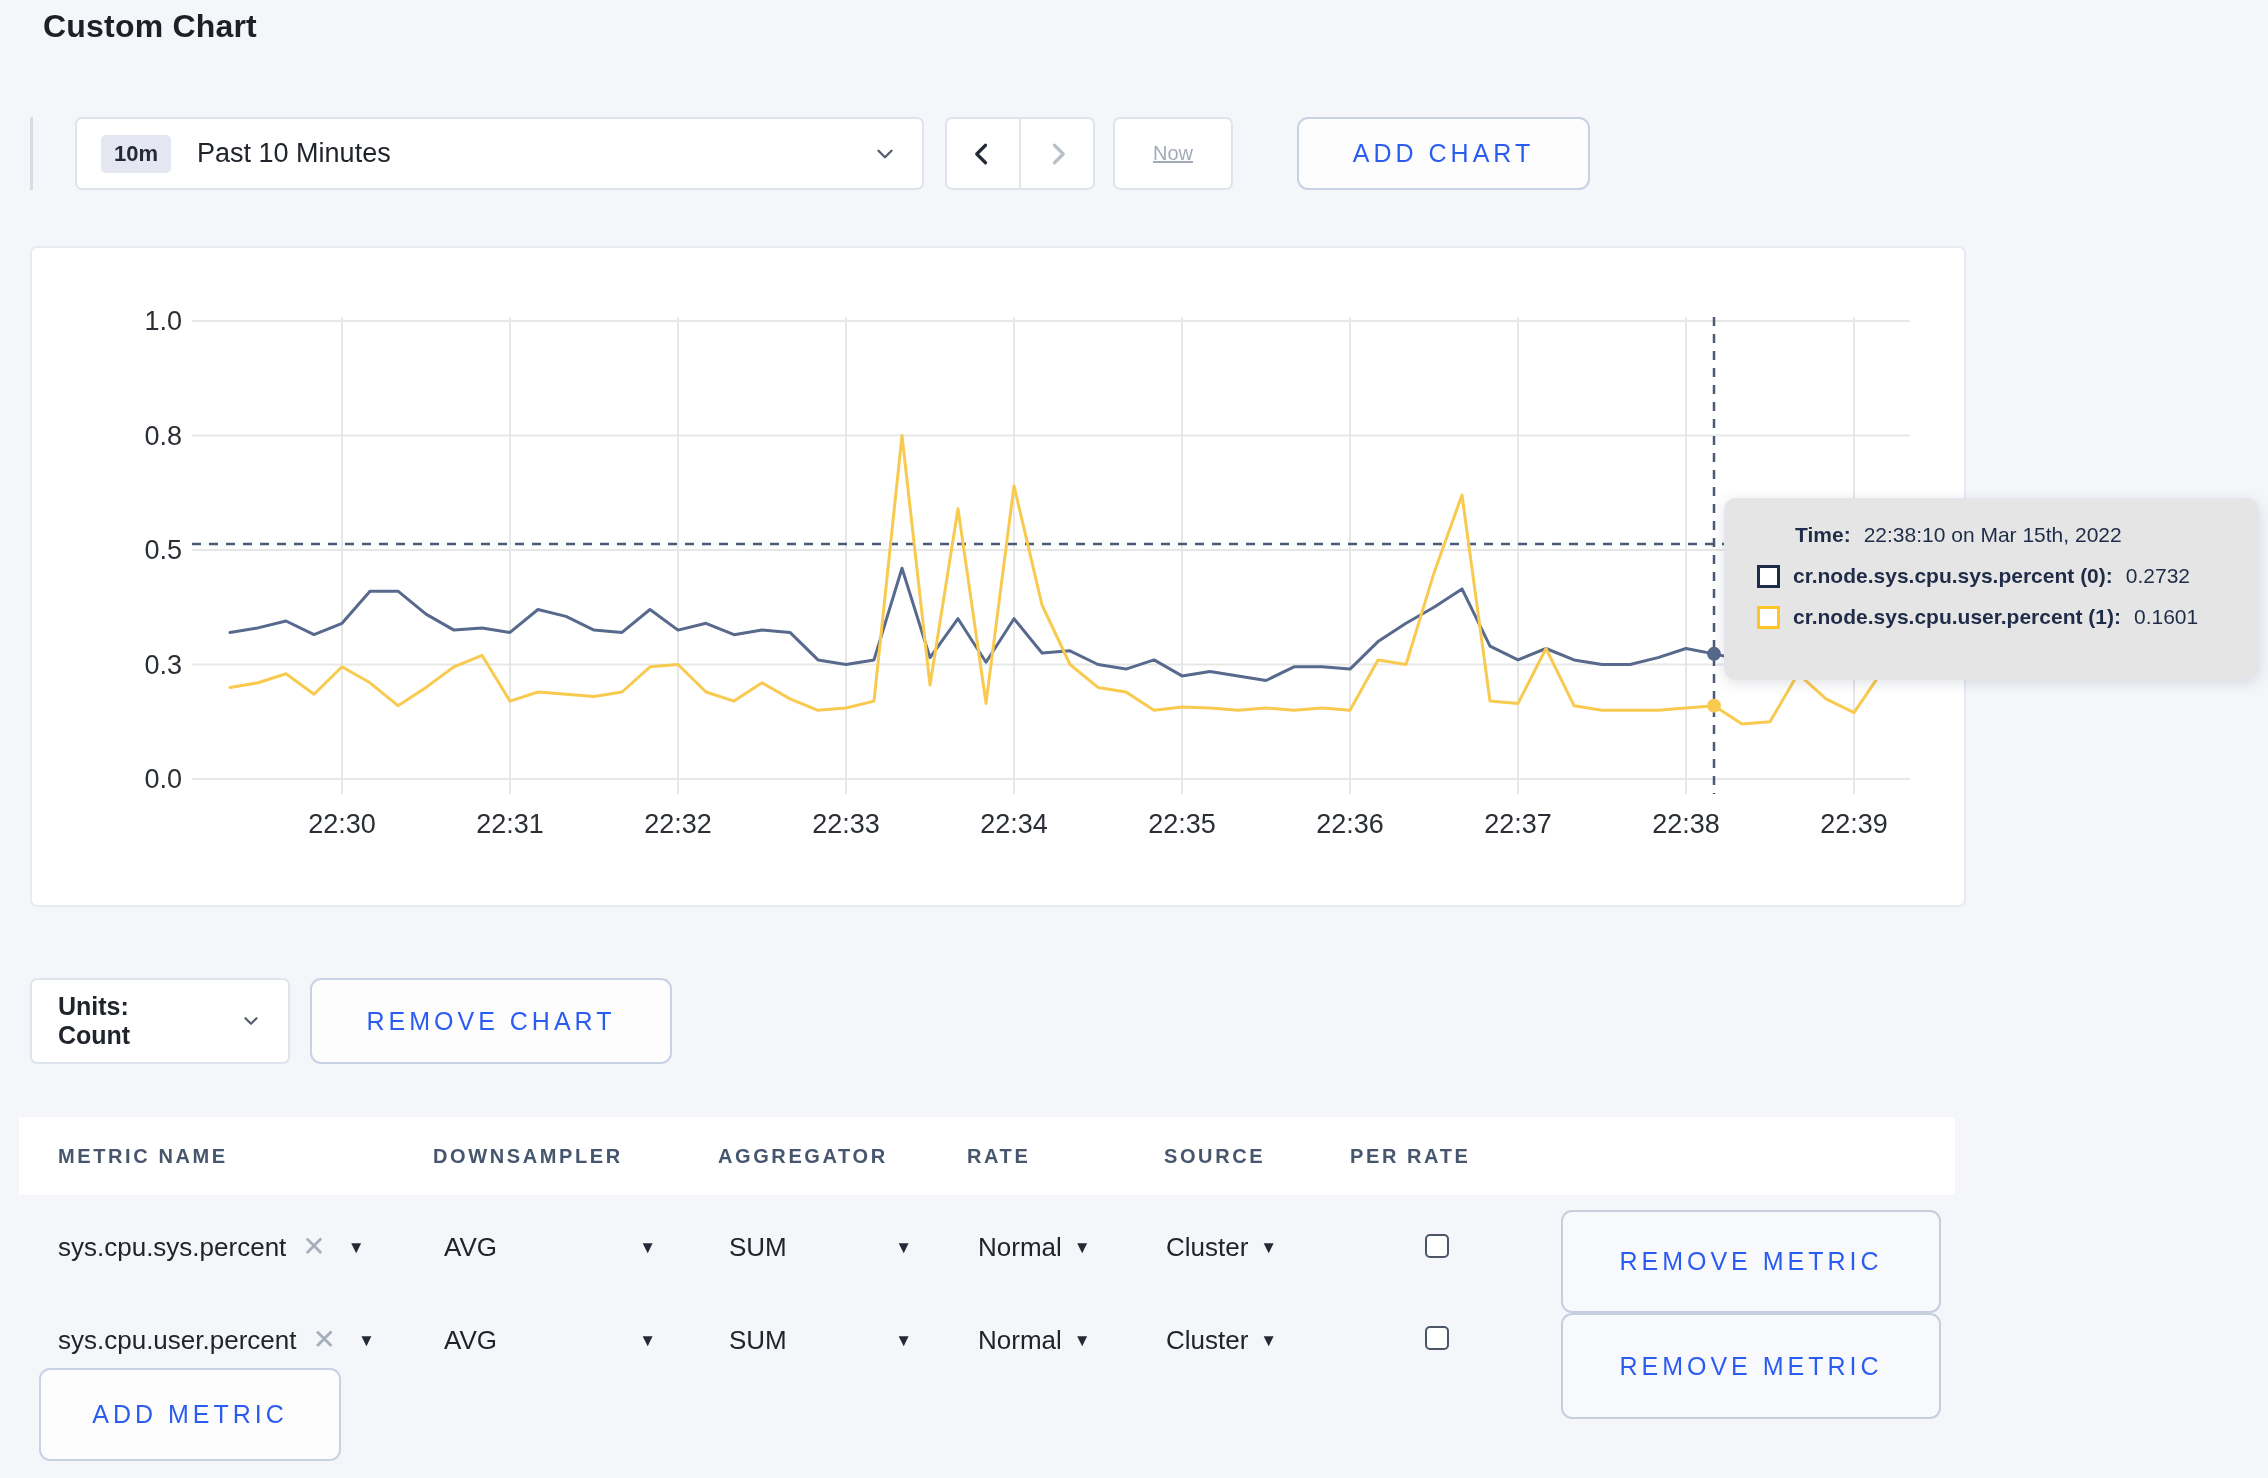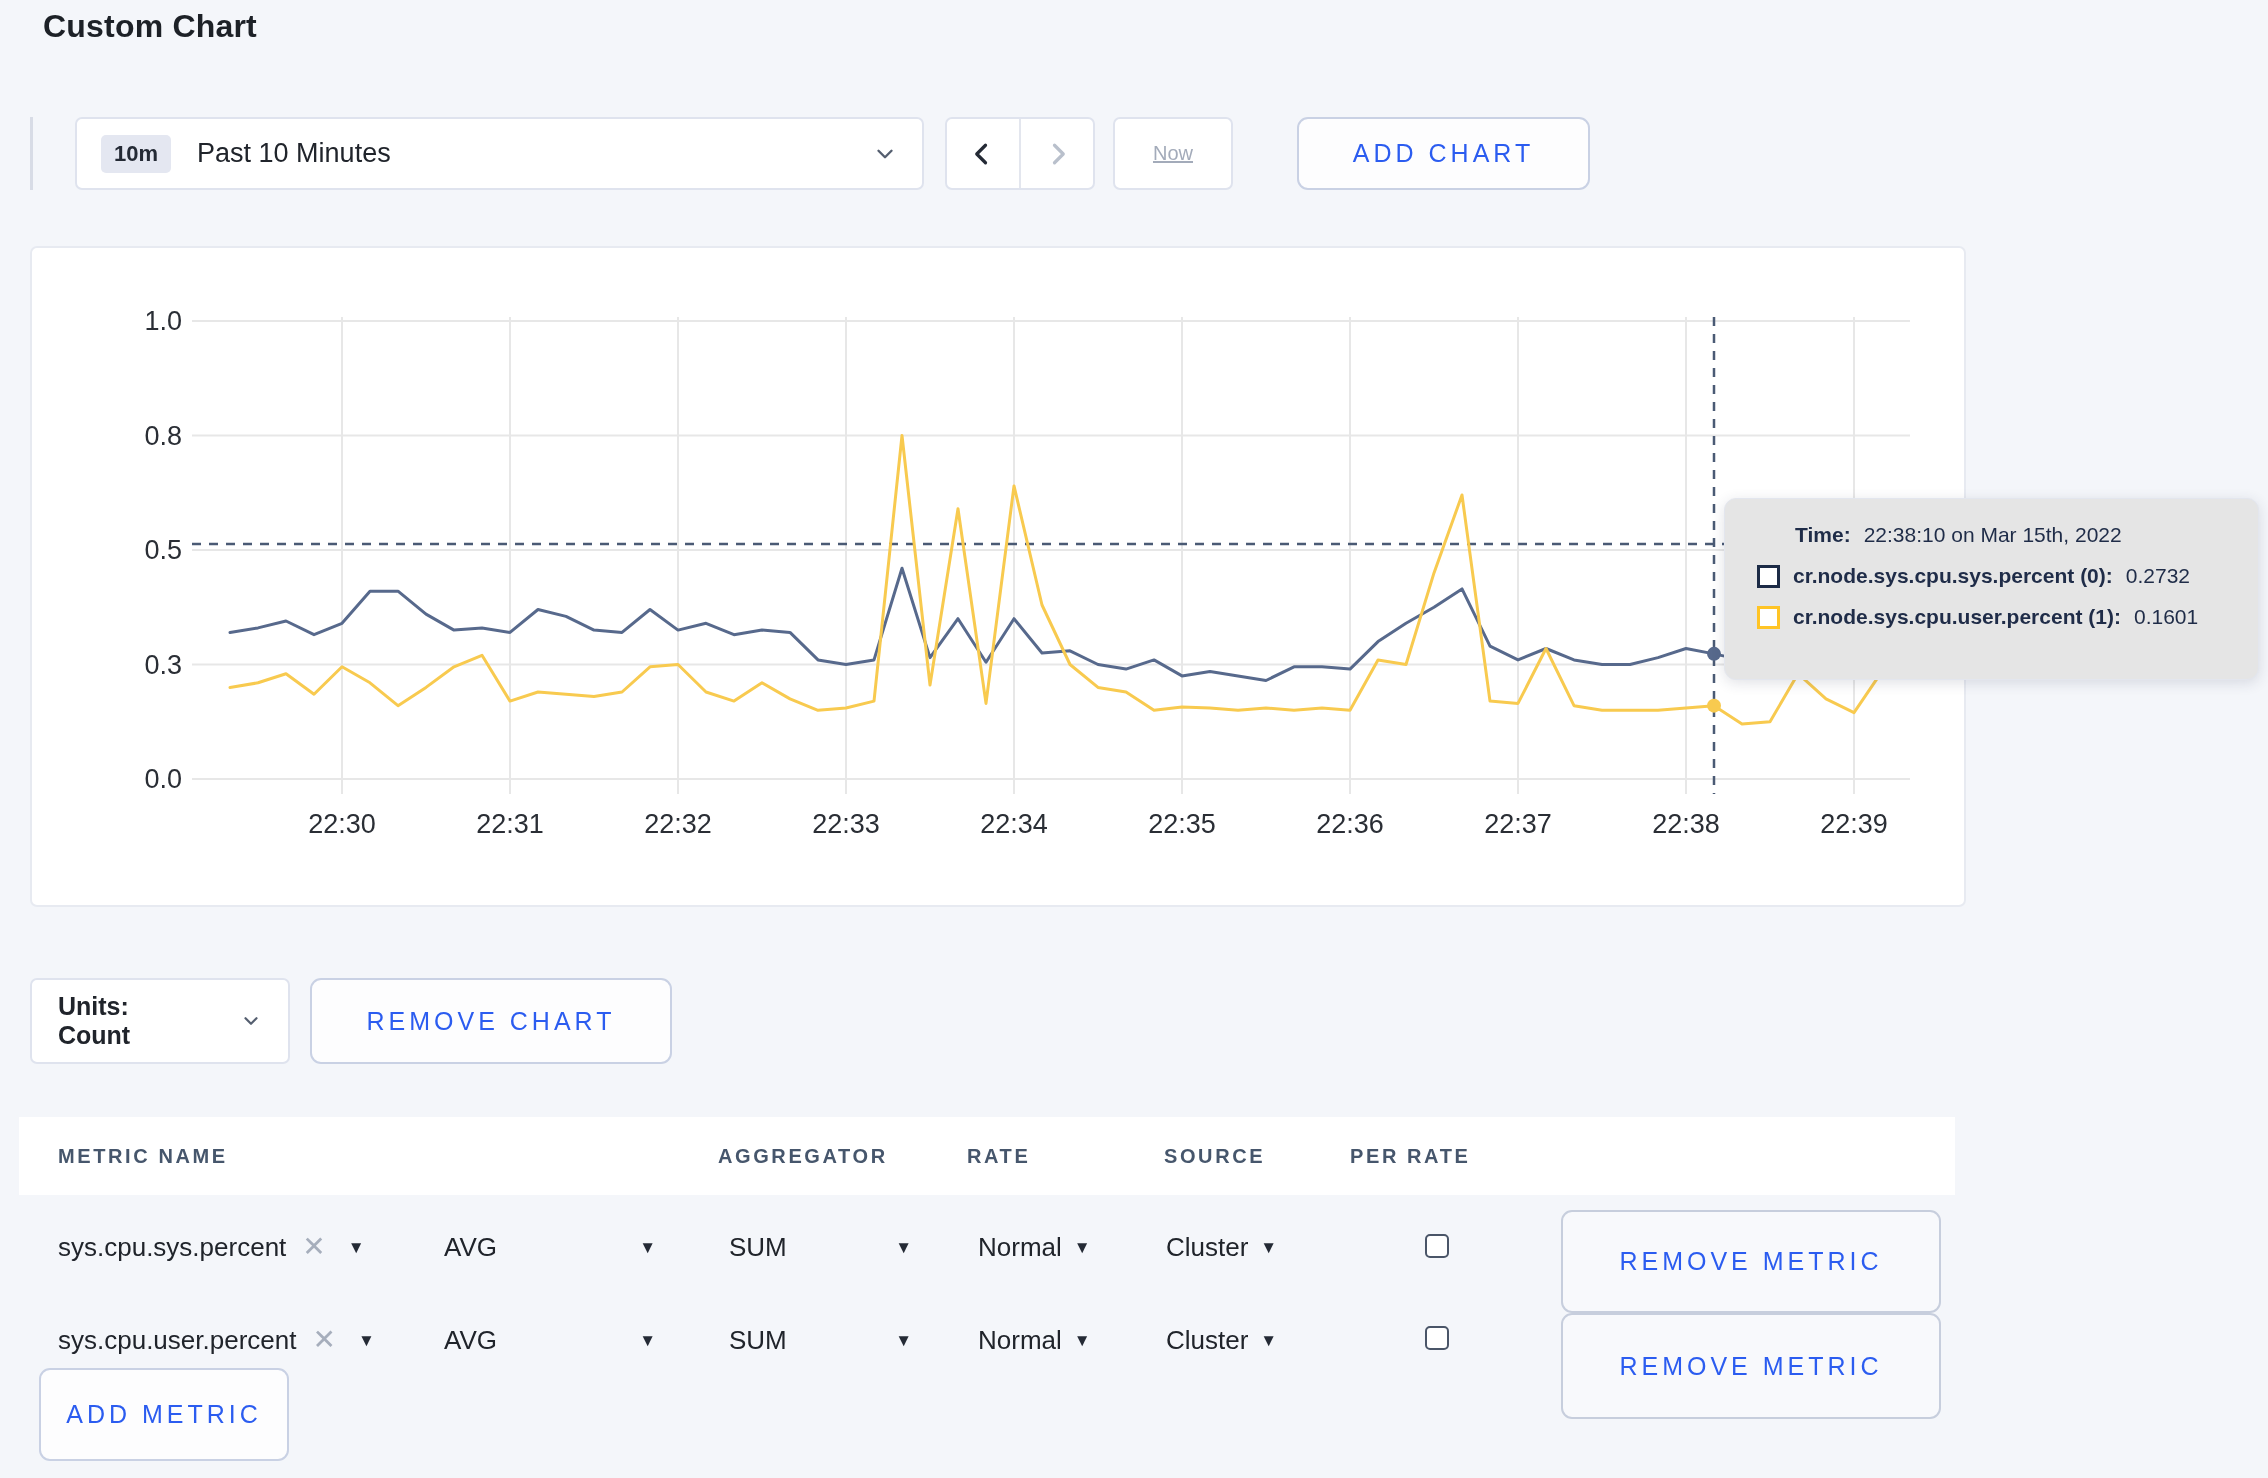--- a/index.html
+++ b/index.html
@@ -67,21 +67,21 @@
   .cell{position:absolute;display:flex;align-items:center;font-size:26px;color:#20242b;}
   .close-x{color:#a6aebc;font-size:28px;margin-left:16px;line-height:1;cursor:pointer;}
   .caret{color:#242a35;font-size:17px;line-height:1;cursor:pointer;}
   .caret.ml{margin-left:22px;}
   .select-like{justify-content:space-between;cursor:pointer;}
   .checkbox{
     position:absolute;width:24px;height:24px;border:2.5px solid #4a5568;border-radius:5px;
     background:#fff;box-sizing:border-box;cursor:pointer;
   }
   .remove-metric-btn{left:1561px;width:380px;height:103px;background:#f8f9fc;border-color:#c7cedd;}
-  .add-metric-btn{left:39px;top:1368px;width:250px;height:93px;}
+  .add-metric-btn{left:39px;top:1368px;width:302px;height:93px;}
 </style>
 </head>
 <body>
 
 <div class="abs page-title">Custom Chart</div>
 
 <div class="abs toolbar-divider"></div>
 
 <div class="abs ctl time-dropdown">
   <span class="time-badge">10m</span>
@@ -173,20 +173,21 @@
   <span class="chev">
     <svg width="22" height="22" viewBox="0 0 24 24" fill="none" stroke="currentColor" stroke-width="2.4" stroke-linecap="round" stroke-linejoin="round">
         <polyline points="6,9 12,15 18,9"></polyline>
       </svg>
   </span>
 </div>
 <div class="abs text-btn remove-chart-btn">REMOVE CHART</div>
 
 <div class="abs table-header">
   <span class="th" style="left:39px;">METRIC NAME</span>
+  <span class="th" style="left:414px;">DOWNSAMPLER</span>
   <span class="th" style="left:699px;">AGGREGATOR</span>
   <span class="th" style="left:948px;">RATE</span>
   <span class="th" style="left:1145px;">SOURCE</span>
   <span class="th" style="left:1331px;">PER RATE</span>
 </div>
 
 <div class="abs cell" style="left:58px;top:1227px;height:40px;">
   <span>sys.cpu.sys.percent</span>
   <span class="close-x">✕</span>
   <span class="caret ml">▼</span>

